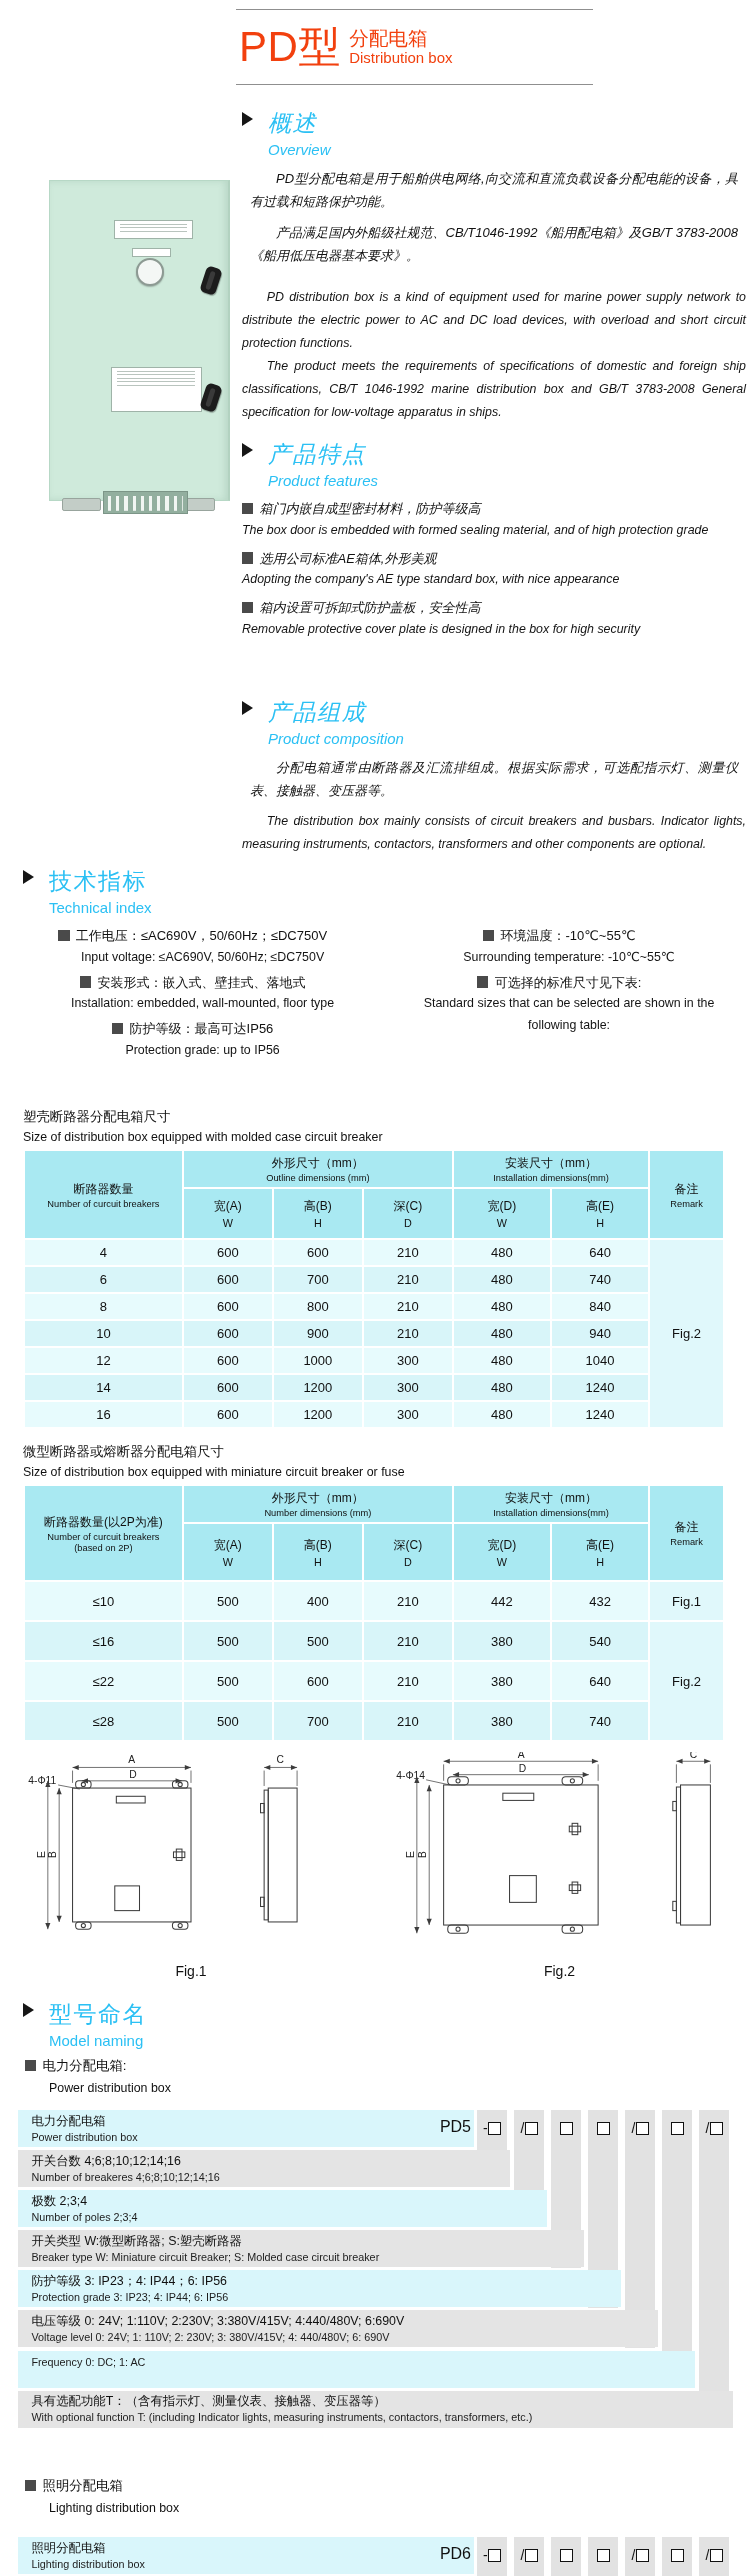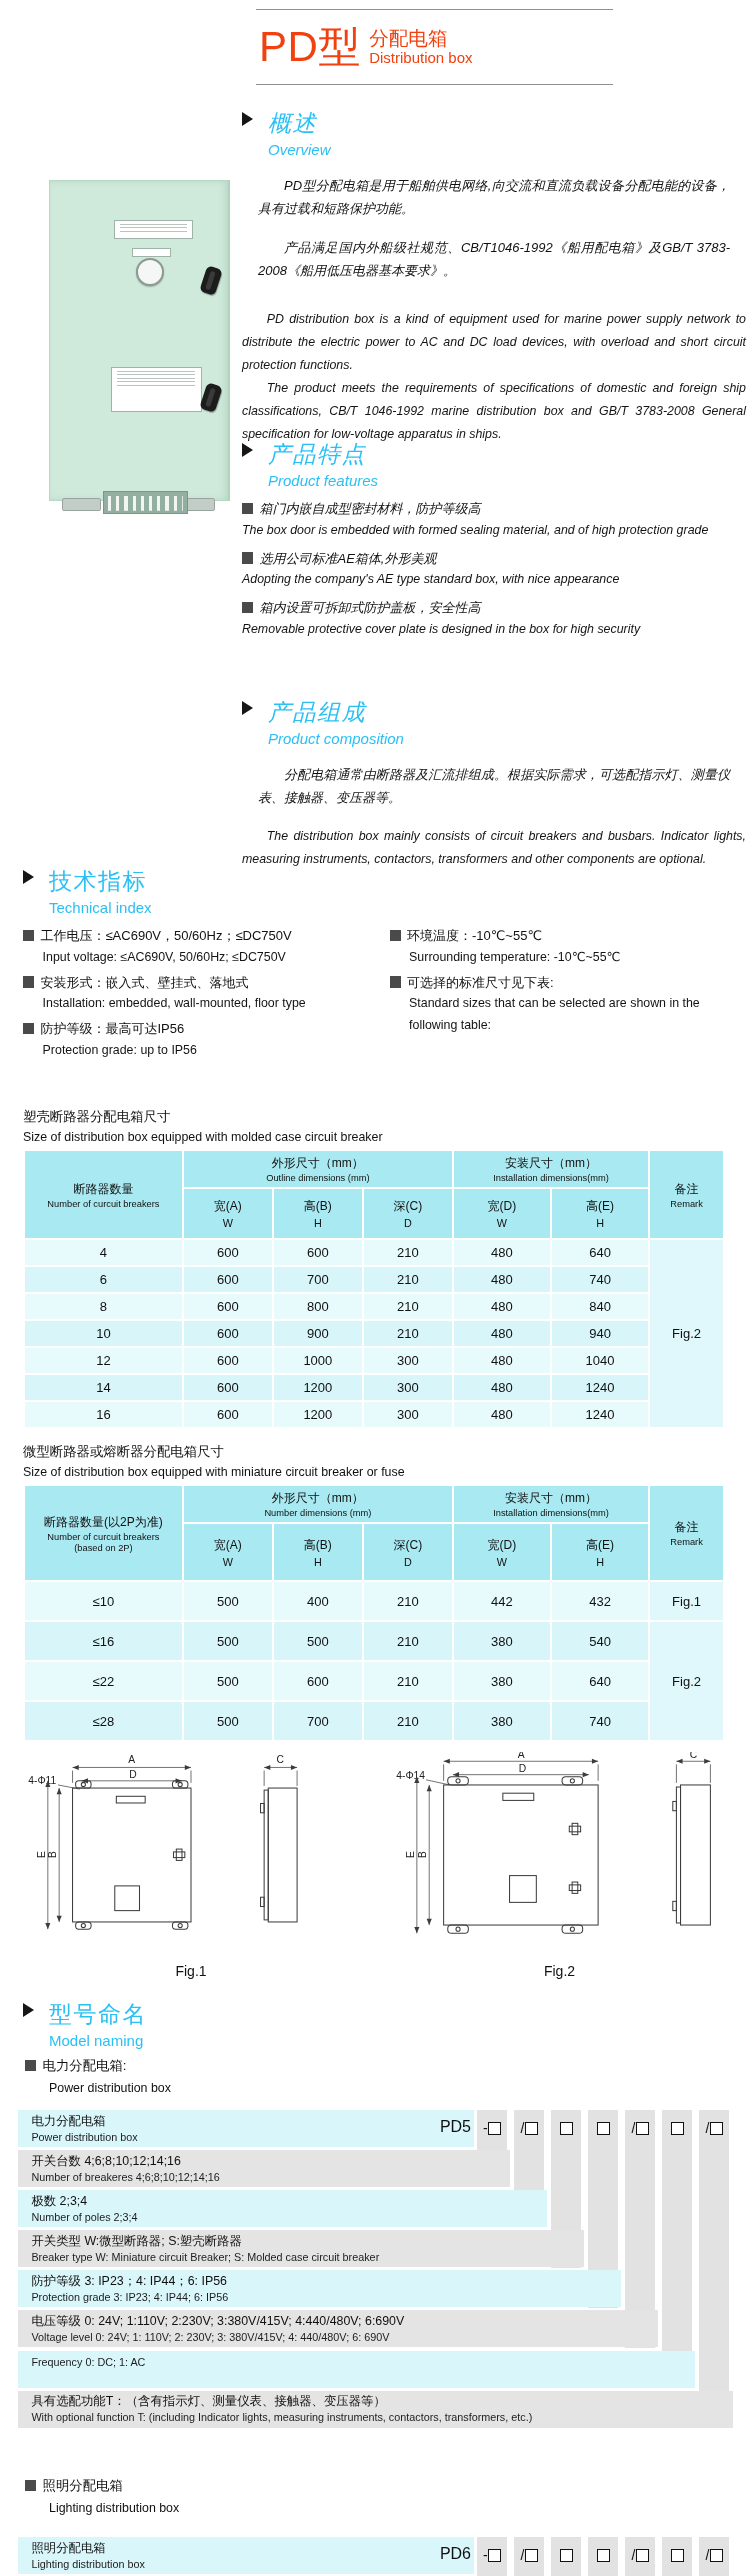--- a/index.html
+++ b/index.html
@@ -3,21 +3,21 @@
 <meta charset="utf-8">
 <style>
   html,body{margin:0;padding:0;background:#fff;}
   .page{position:relative;width:747px;height:3628px;background:#ffffff;
         font-family:"Liberation Sans","DejaVu Sans",sans-serif;color:#111;overflow:hidden;}
   .abs{position:absolute;box-sizing:border-box;}
 
   
   .title-block{position:absolute;left:236px;top:9.3px;width:357px;height:76px;
         border-top:1.5px solid #8f8f8f;border-bottom:1.5px solid #8f8f8f;
-        display:flex;align-items:center;gap:8.2px;box-sizing:border-box;padding-left:3.1px;margin-left:20px;}
+        display:flex;align-items:center;gap:8.2px;box-sizing:border-box;padding-left:3.1px;}
   .tb-model{font-size:42px;color:#f2400e;letter-spacing:0.5px;line-height:1;}
   .tb-right{display:flex;flex-direction:column;line-height:1.1;}
   .tb-cn{font-size:19.6px;color:#f2400e;}
   .tb-en{font-size:15px;color:#f2400e;}
 
   
   .sec-head{position:relative;padding-left:26px;margin:0 0 9.3px 0;}
   .h-arrow{position:absolute;left:0;top:4.1px;width:0;height:0;
         border-left:11.3px solid #161616;border-top:7.2px solid transparent;border-bottom:7.2px solid transparent;}
   .h-cn{font-size:23px;color:#2bc0f4;letter-spacing:1.5px;}
@@ -39,29 +39,29 @@
   .latch1{left:85%;top:26%;}
   .latch2{left:85%;top:61%;}
   .p-foot{position:absolute;bottom:3.1px;width:37px;height:11.3px;background:#c3cdc7;border:0.5px solid #98a49d;border-radius:2.1px;}
   .foot1{left:7%;} .foot2{left:70%;}
   .p-vent{position:absolute;left:30%;bottom:0;width:83px;height:20.6px;background:#93af9f;border:0.5px solid #7c9587;
         background-image:repeating-linear-gradient(90deg,#f2f6f3 0 3.1px,transparent 3.1px 8.2px);background-position:4.1px 3.1px;
         background-size:calc(100% - 8.2px) calc(100% - 6.2px);background-repeat:no-repeat;}
 
   
   .rsec{position:absolute;left:242px;width:504px;box-sizing:border-box;font-style:italic;}
-  .para-cn{font-size:13px;line-height:23px;text-indent:2em;margin:16px;text-align:justify;}
+  .para-cn{font-size:13px;line-height:23px;text-indent:2em;margin:8px;text-align:justify;}
   .para-en{font-size:12.4px;line-height:23px;text-indent:2em;margin:0;text-align:justify;color:#141414;} .gap20{height:10.3px;}
   .sq{display:inline-block;width:11.3px;height:11.3px;background:#4a4a4a;margin-right:6.2px;vertical-align:-1px;}
   .feat-cn{font-size:13px;line-height:21.6px;margin:0;}
   .feat-en{font-size:12.4px;line-height:21.6px;margin:0 0 6.2px 0;color:#141414;}
 
   
   .tech{position:absolute;left:23px;top:866px;width:706px;}
-  .tech-cols{display:flex;gap:27px;margin-top:3.1px;}
+  .tech-cols{display:flex;gap:27px;margin-top:3.1px;text-align:center;}
   .tech-col{width:340px;}
   .ti-cn{font-size:13px;line-height:21.6px;margin:0;}
   .ti-en{font-size:12.4px;line-height:21.6px;margin:0 0 3.1px 19.6px;color:#141414;}
 
   
   .tbl-area{position:absolute;left:23px;width:706px;}
   .tbl-title-cn{font-size:13.4px;margin:0 0 4.1px 0;}
   .tbl-title-en{font-size:12.4px;margin:0 0 5.2px 0;}
   table.dim{border-collapse:separate;border-spacing:2.6px;width:702px;table-layout:fixed;}
   table.dim th,table.dim td{text-align:center;vertical-align:middle;padding:1px;}

